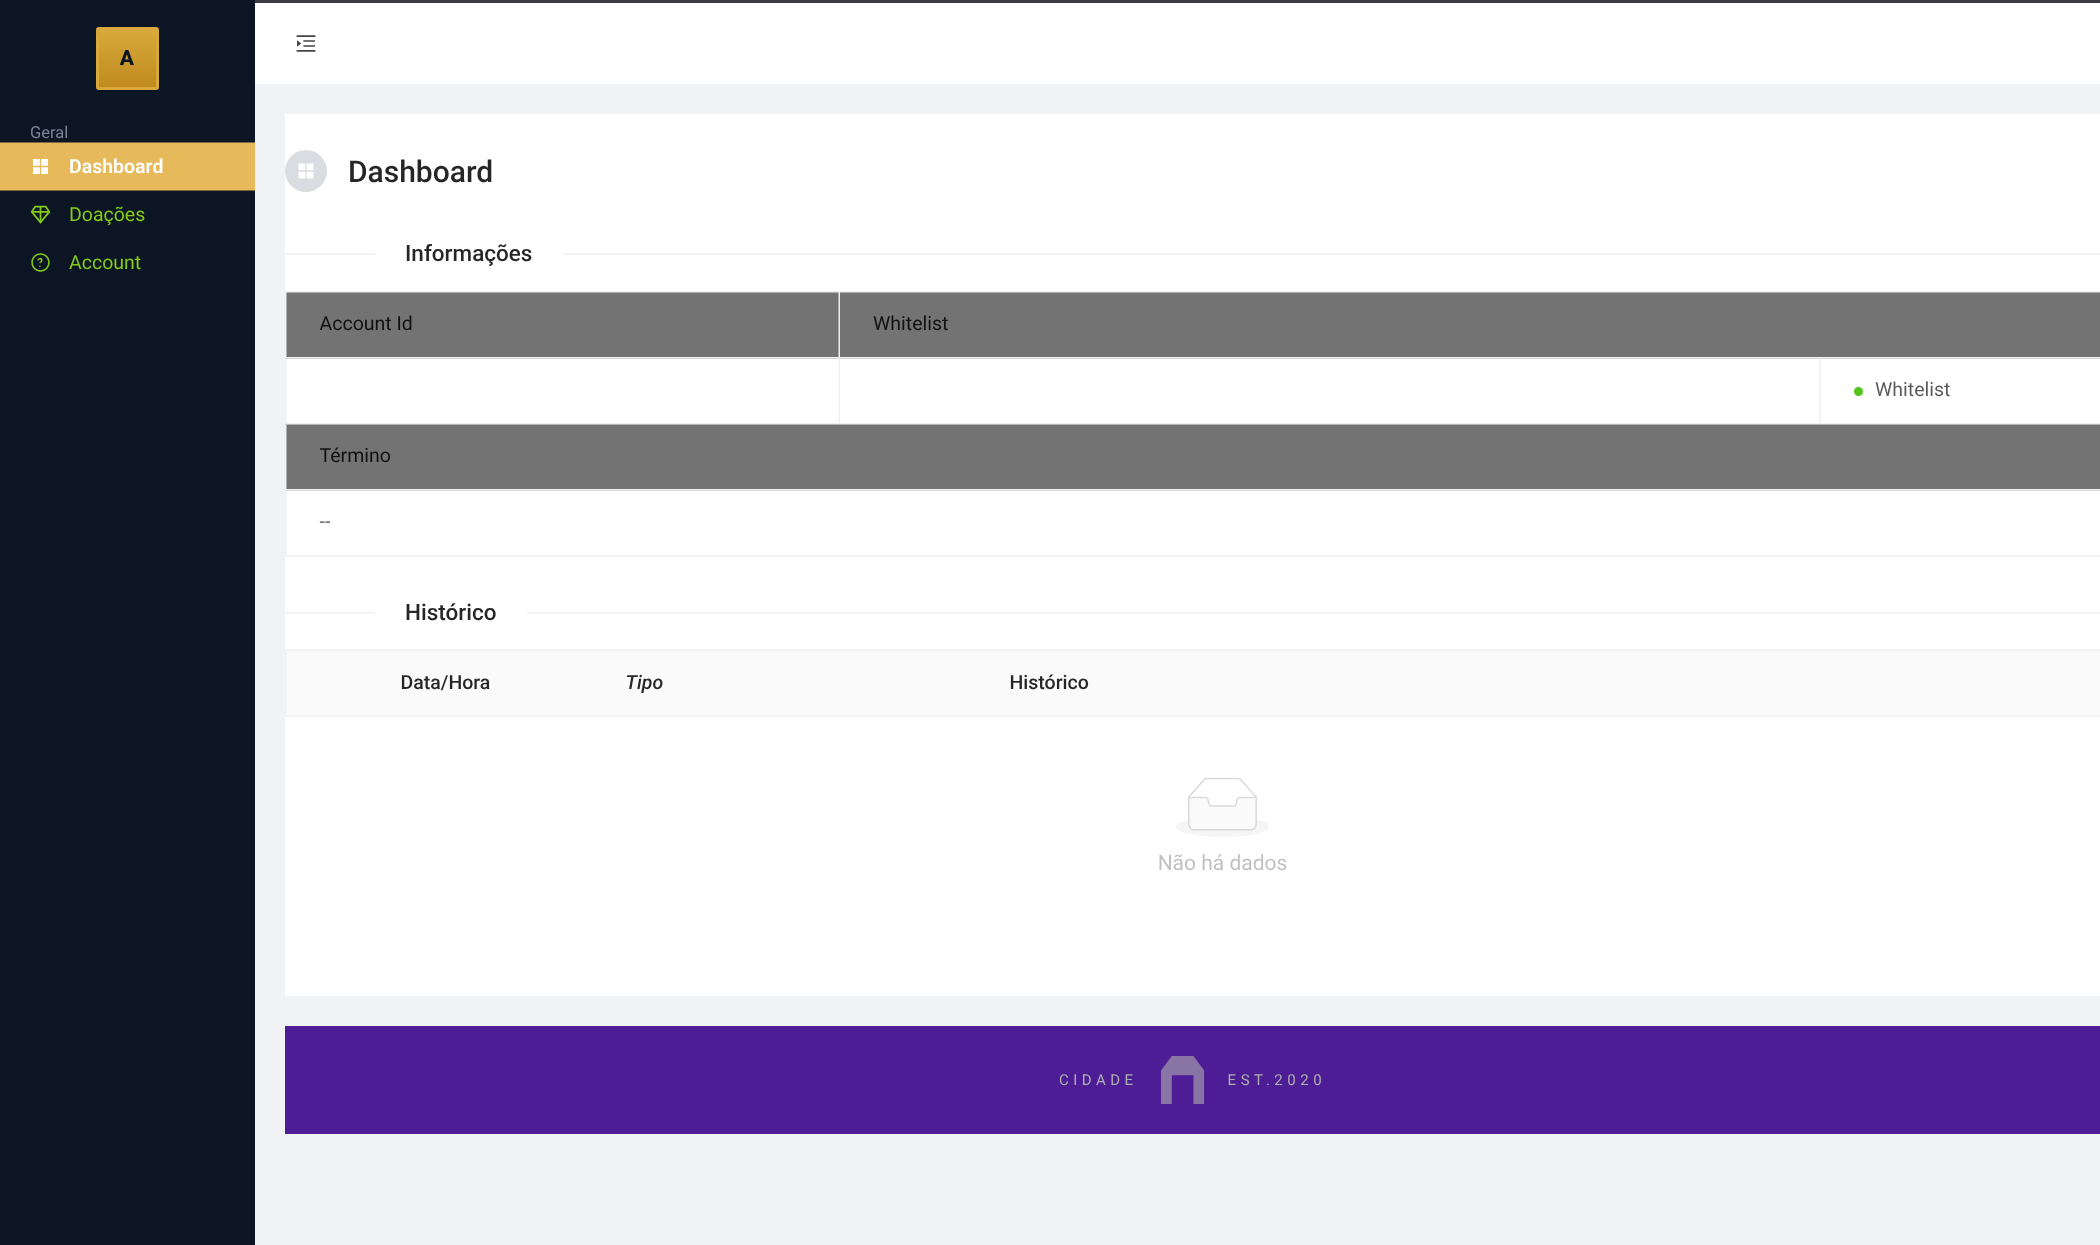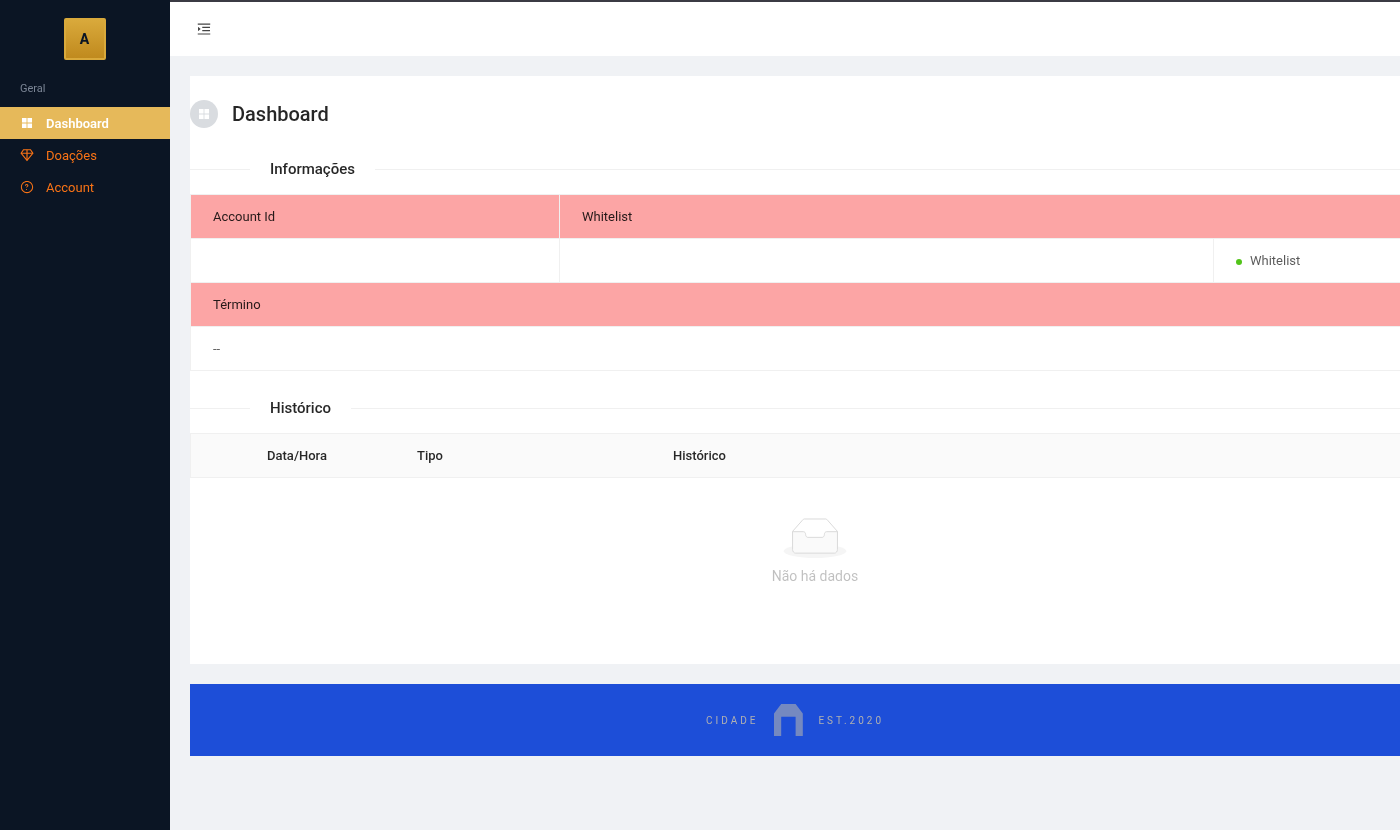--- a/index.html
+++ b/index.html
@@ -37,29 +37,29 @@
     display:flex;align-items:center;justify-content:center;
     color:#0b1524;
     font-weight:800;
     font-size:14px;
     letter-spacing:1px;
     border:2px solid #d9a93b;
   }
   .side-section-label {
     color: #7a8494;
     font-size: 11px;
-    padding: 4px 20px 12px;
+    padding: 4px 20px 0;
   }
   .menu { list-style: none; }
   .menu-item {
     display: flex;
     align-items: center;
     gap: 12px;
     padding: 8px 20px;
-    color: #f97316;
+    color: #84cc16;
     font-size: 13px;
     cursor: pointer;
     height: 32px;
   }
   .menu-item.active {
     background: #e6b95a;
     color: #fff;
     font-weight: 600;
   }
   .menu-icon { width: 14px; height: 14px; display:inline-flex; align-items:center; justify-content:center;}
@@ -138,21 +138,21 @@
   }
   .divider::before{width:60px;margin-right:20px;}
   .divider::after{flex:1;margin-left:20px;}
 
   .desc-row { display: flex; }
   .desc-cell {
     border: 1px solid #f0f0f0;
     padding: 14px 22px;
     font-size: 13px;
   }
-  .desc-label { background:#fca5a5; color: rgba(0,0,0,0.85); }
+  .desc-label { background:#737373; color: rgba(0,0,0,0.85); }
   .desc-value { color: rgba(0,0,0,0.65); }
   .desc-cell + .desc-cell { border-left: none; }
   .desc-row + .desc-row .desc-cell { border-top: none; }
 
   .col-a{flex:0 0 370px;}
   .col-b{flex:0 0 654px;}
   .col-c{flex:1;}
   .col-vip{flex:0 0 1024px;}
   .col-term{flex:1;}
 
@@ -161,37 +161,37 @@
   .hist-table-head {
     display:flex;
     background:#fafafa;
     border:1px solid #f0f0f0;
     font-size:13px;
     font-weight:500;
     color: rgba(0,0,0,0.85);
   }
   .hist-th{padding:14px 14px;}
   .hist-th.dh{flex:0 0 212px;text-align:center;}
-  .hist-th.tp{flex:0 0 256px;}
+  .hist-th.tp{flex:0 0 256px;font-style:italic;}
   .hist-th.hs{flex:1;}
 
   .empty {
     padding: 40px 0 50px;
     text-align:center;
     color: rgba(0,0,0,0.25);
     font-size: 14px;
   }
   .empty-icon{
     width:64px;height:40px;margin:0 auto 10px;display:flex;align-items:center;justify-content:center;
   }
   .empty-icon svg{width:64px;height:40px;}
 
   .footer {
     height: 72px;
-    background: #1d4ed8;
+    background: #4c1d95;
     display:flex;
     align-items:center;
     justify-content:center;
     gap:12px;
     color:#b0b0b0;
     font-size:10px;
     letter-spacing:3px;
   }
   .footer-logo{
     width:36px;height:32px;background:#b0b0b0;

